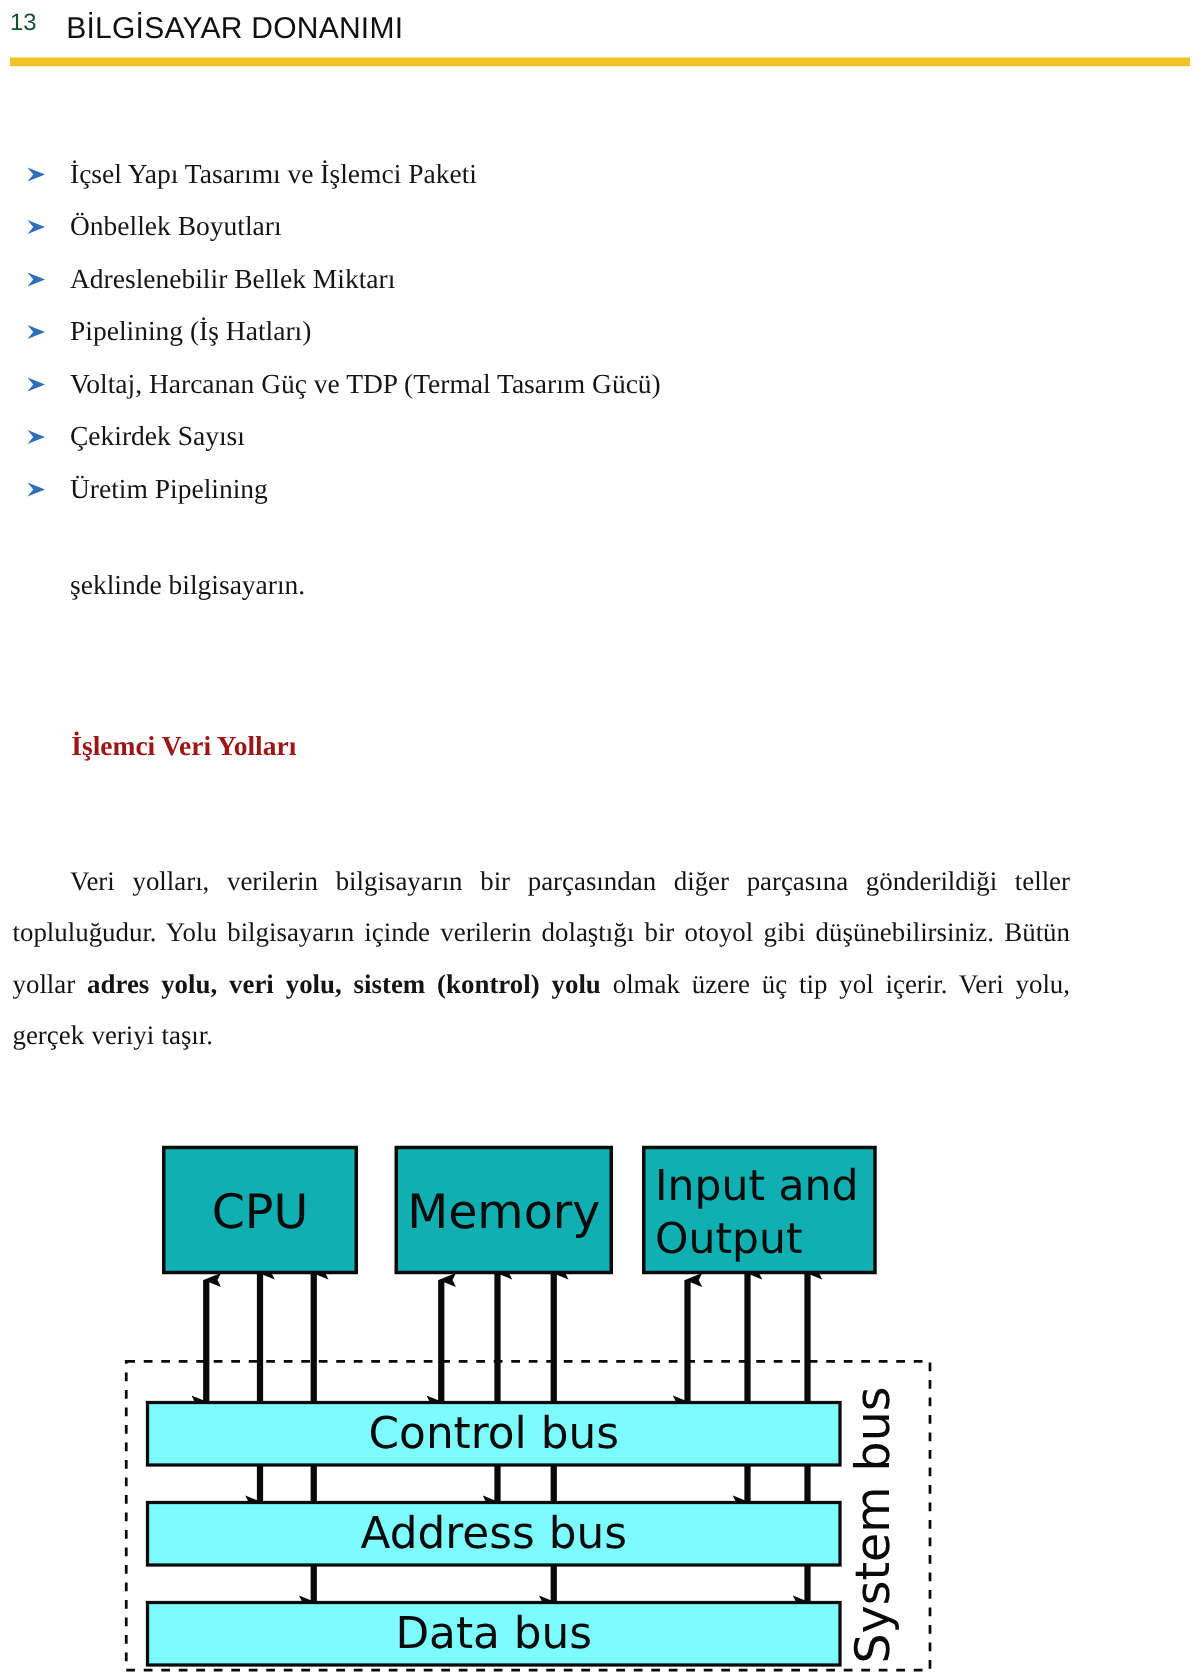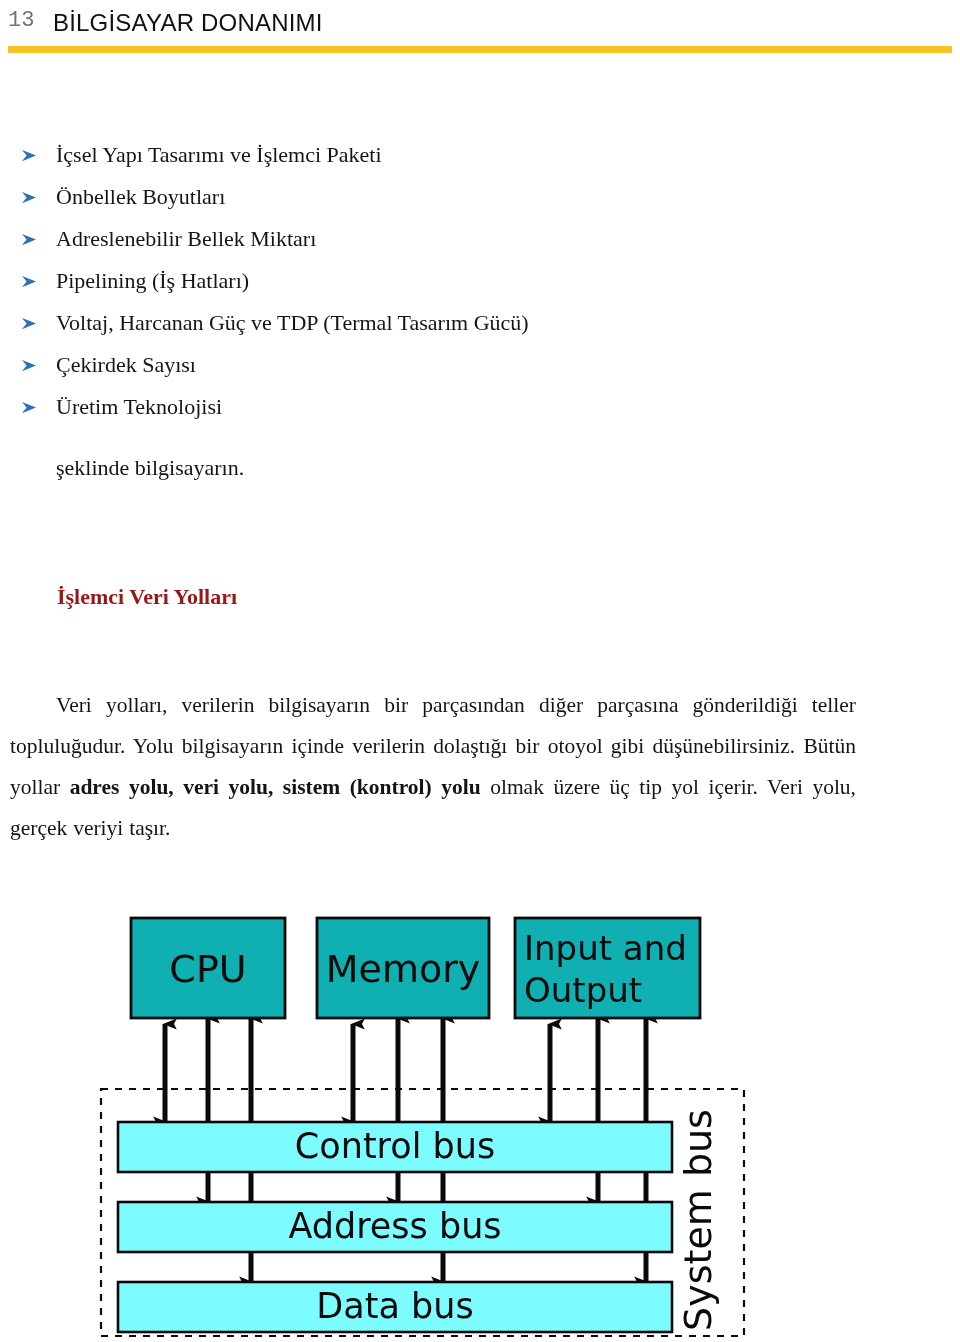--- a/index.html
+++ b/index.html
@@ -21,24 +21,24 @@
     position: absolute;
     left: 0;
     top: 0;
     width: 960px;
     height: 56px;
   }
   #header-page-number {
     position: absolute;
     left: 8px;
     top: 8px;
-    font-family: Liberation Mono, monospace;
-    font-size: 22px;
+    font-family: Liberation Sans, sans-serif;
+    font-size: 19px;
     letter-spacing: 0px;
-    color: #737373;
+    color: #14532d;
   }
   #header-title {
     position: absolute;
     left: 53px;
     top: 9px;
     font-family: "Liberation Sans", "DejaVu Sans", sans-serif;
     font-size: 24px;
     letter-spacing: 0.2px;
     color: #111111;
     white-space: nowrap;
@@ -49,21 +49,21 @@
     top: 46px;
     width: 944px;
     height: 7px;
     background: #F5C124;
   }
 
   
   #bullet-list {
     position: absolute;
     left: 0;
-    top: 138px;
+    top: 122px;
     width: 948px;
   }
   .bullet-row {
     position: relative;
     height: 42px;
     display: flex;
     align-items: flex-start;
   }
   .bullet-marker {
     position: absolute;
@@ -201,21 +201,21 @@
     </span>
     <span class="bullet-text">Çekirdek Sayısı</span>
   </div>
 
   <div class="bullet-row">
     <span class="bullet-marker">
       <svg width="22" height="22" viewBox="0 0 22 22">
           <path d="M3 5 L17 10.6 L3 16.2 L7.6 10.6 Z" fill="currentColor"></path>
         </svg>
     </span>
-    <span class="bullet-text">Üretim Teknolojisi</span>
+    <span class="bullet-text">Üretim Pipelining</span>
   </div>
 
 </div>
 
 <div id="list-closing-line">şeklinde bilgisayarın.</div>
 
 <div id="section-heading">İşlemci Veri Yolları</div>
 
 <p id="body-paragraph"><span>Veri yolları, verilerin bilgisayarın bir parçasından diğer parçasına gönderildiği teller topluluğudur. Yolu bilgisayarın içinde verilerin dolaştığı bir otoyol gibi düşünebilirsiniz. Bütün yollar </span><b>adres yolu, veri yolu,  sistem (kontrol) yolu</b><span> olmak üzere üç tip yol içerir. Veri yolu, gerçek veriyi taşır.</span></p>
 

